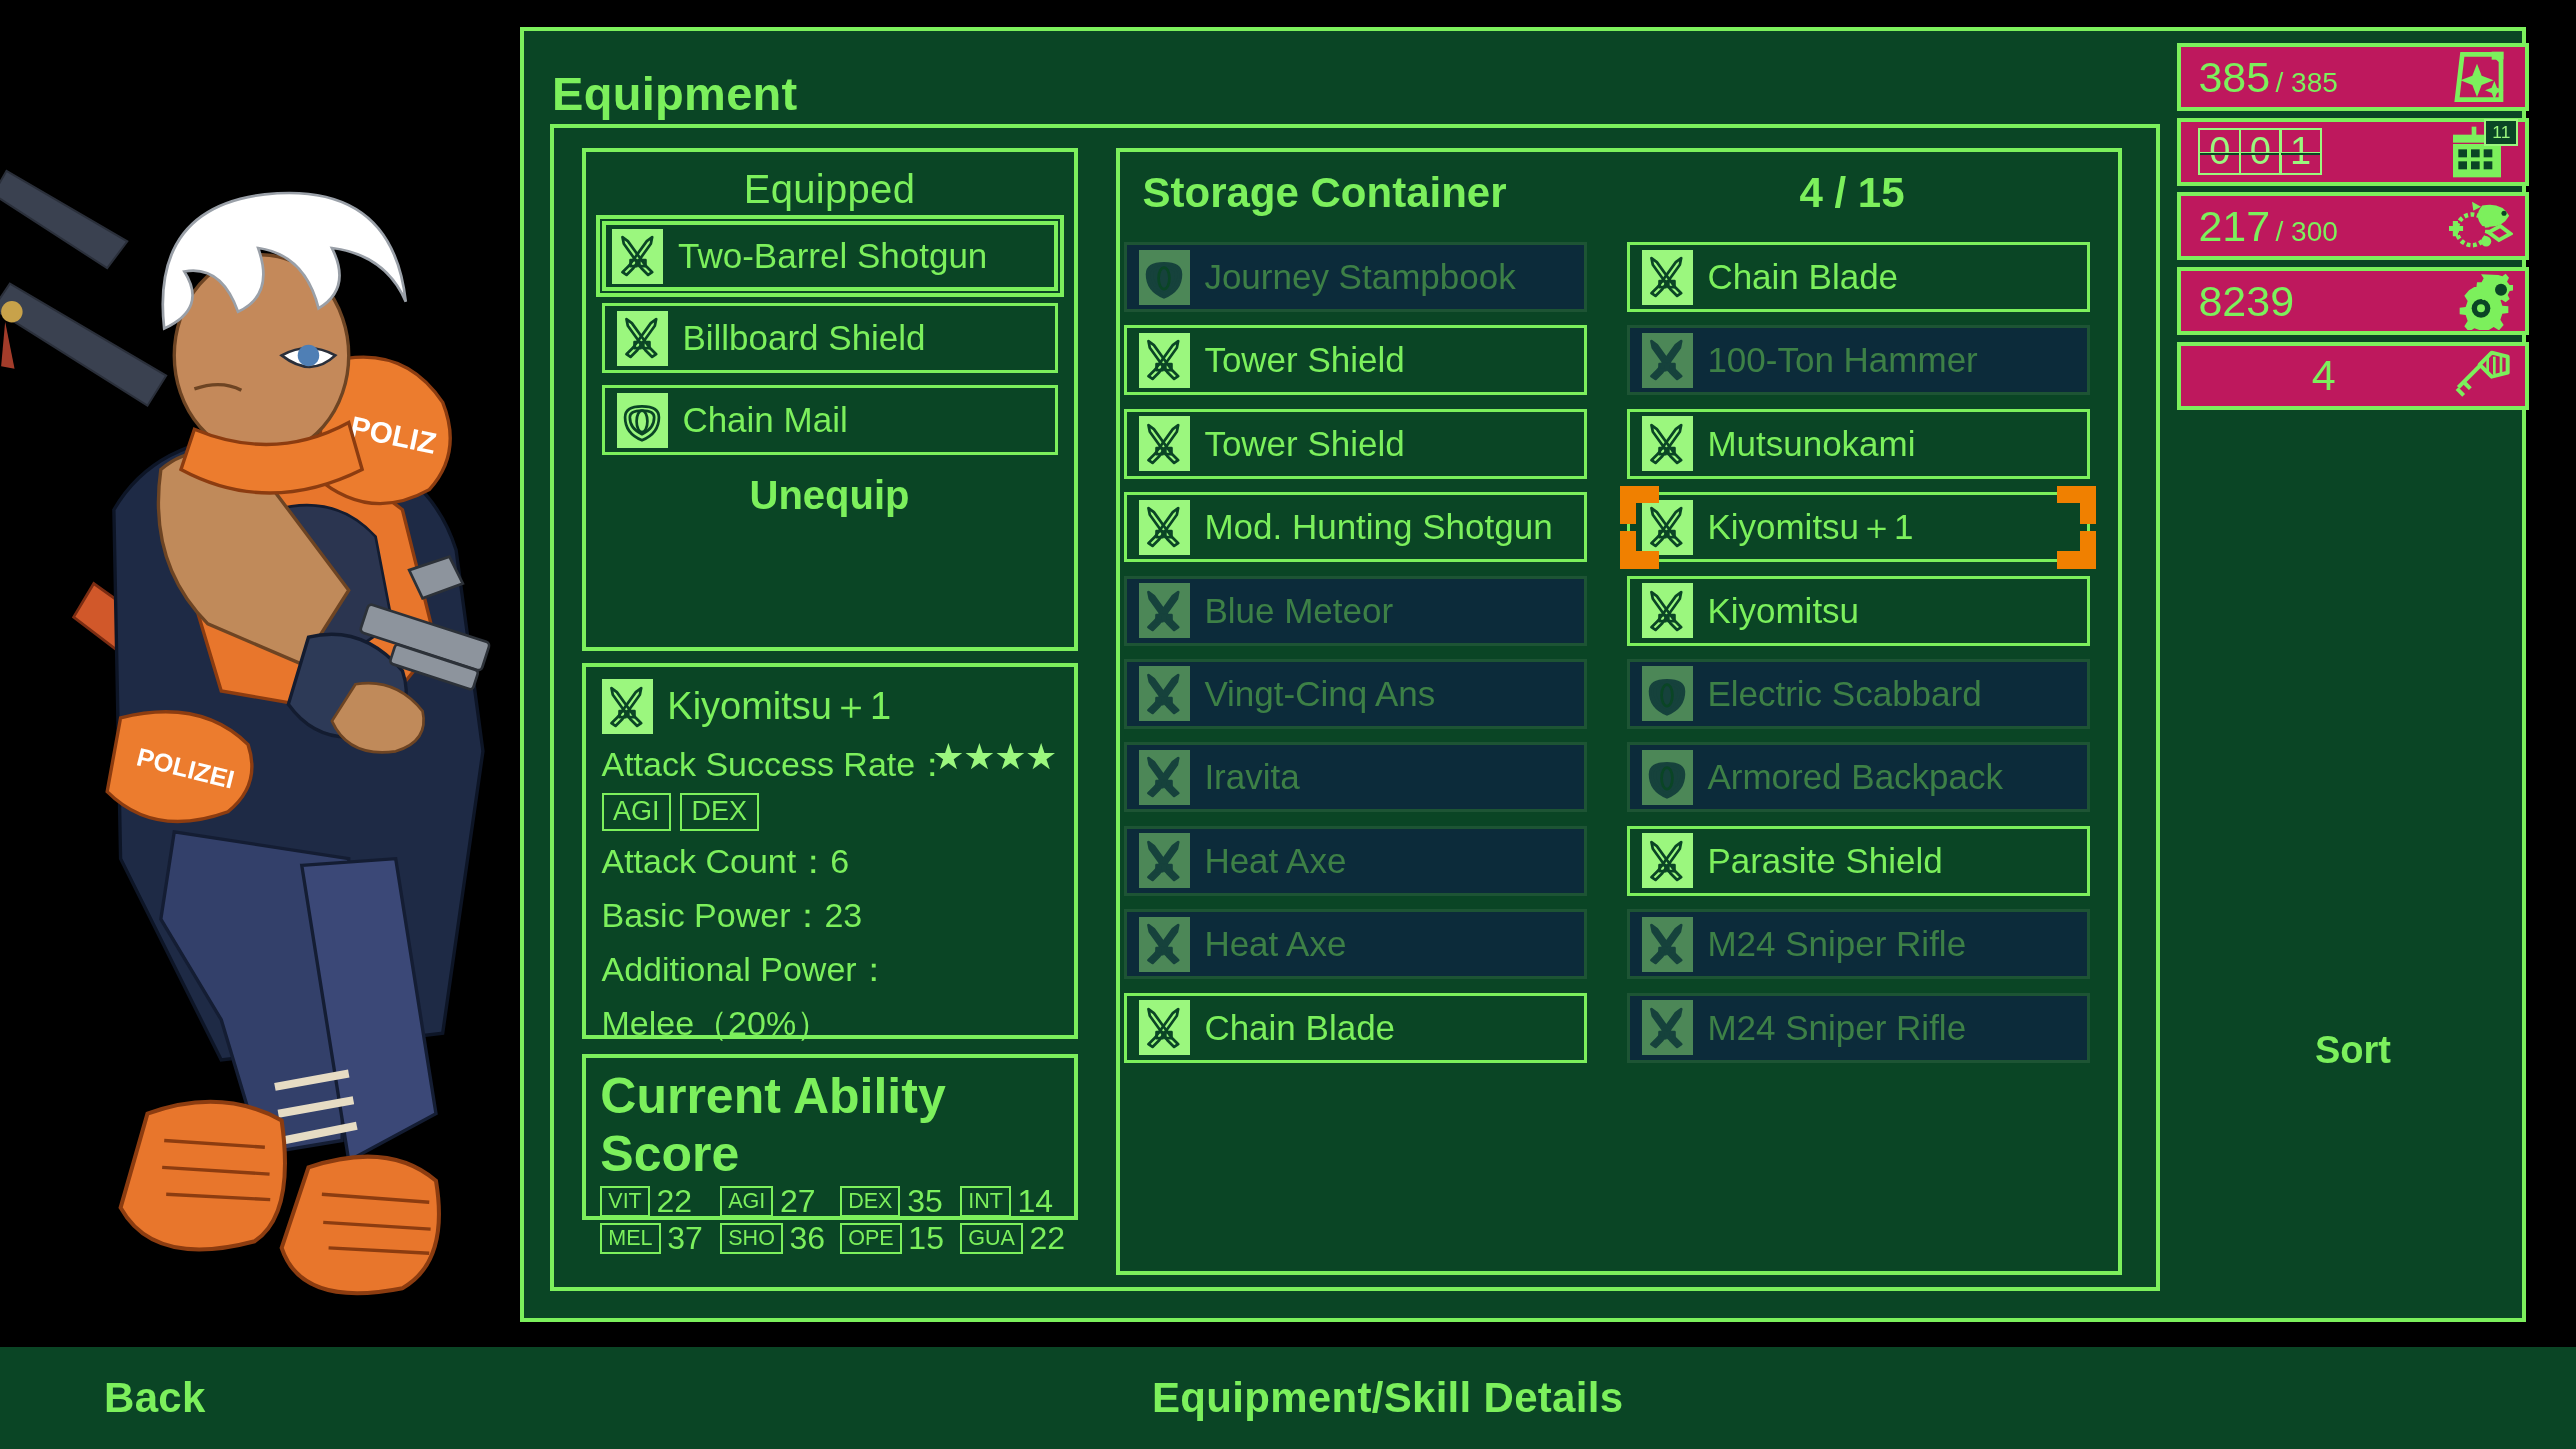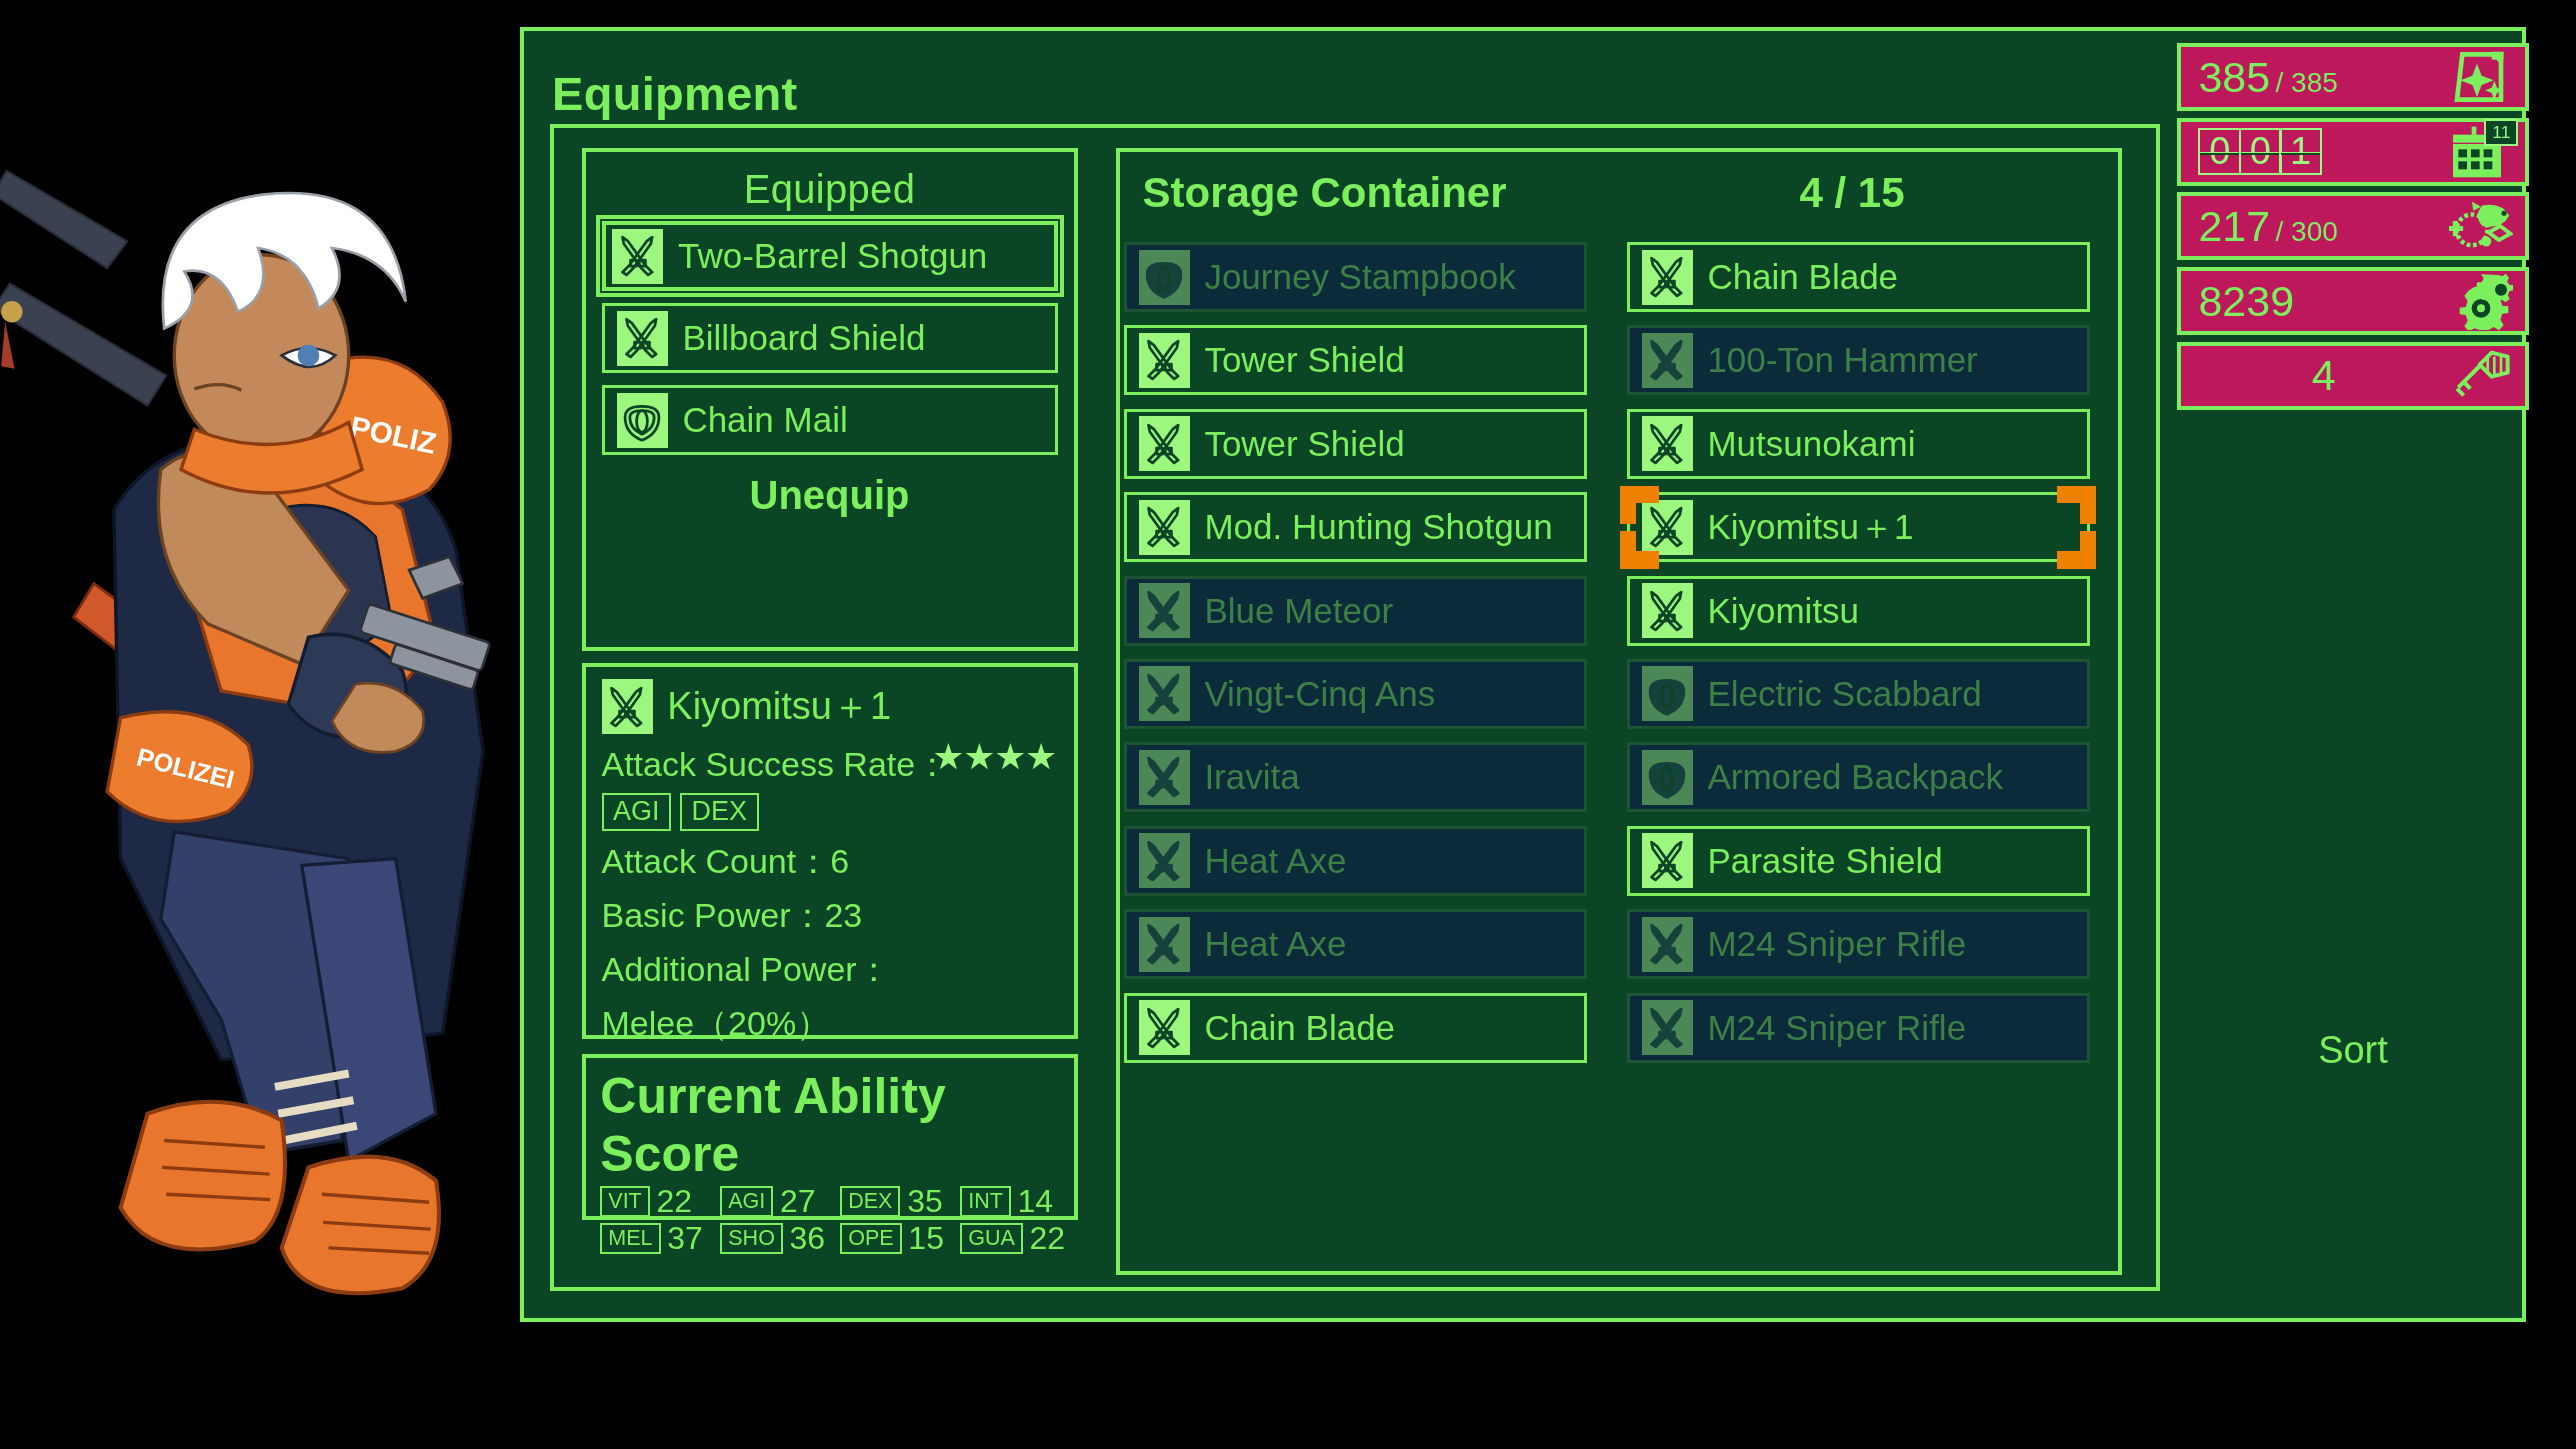--- a/index.html
+++ b/index.html
@@ -130,21 +130,21 @@
     position:relative; height:68px; margin-bottom:6.7px;
     border:4px solid #7cf05c; background:#be185d;
     display:flex; align-items:center; justify-content:space-between;
     padding:0 12px 0 17.4px;
   }
   .res-num { font-size:43px; color:#7cf05c; font-weight:400; }
   .res-max { font-size:28px; color:#7cf05c; margin-left:5.4px; vertical-align:-4px; }
   .res-icon { width:64px; height:58px; display:flex; align-items:center; justify-content:center; }
   .res-left { display:flex; align-items:baseline; }
   #sort-btn { position:absolute; left:0; top:986px; width:352px; text-align:center;
-    font-size:38px; font-weight:400; color:#7cf05c; }
+    font-size:38px; font-weight:700; color:#7cf05c; }
 
   .counter-digits { display:flex; }
   .counter-digits span {
     width:43px; height:47px; border:2.7px solid #9bf77e; color:#9bf77e;
     font-size:38px; display:flex; align-items:center; justify-content:center;
     position:relative; margin-right:-2.7px;
   }
   .counter-digits span::after {
     content:""; position:absolute; left:0; right:0; top:50%; height:2px; background:#0a4525;
     border-top:1.3px solid #9bf77e;
@@ -725,15 +725,19 @@
                 <path d="M68 14 L68 40"></path>
                 <path d="M78 12 L78 40"></path>
               </g>
             </svg>
           </span>
         </div>
       </div>
     <div id="sort-btn">Sort</div>
   </div>
 
+  <div id="bottom-bar">
+    <div id="back-btn">Back</div>
+    <div id="details-btn">Equipment/Skill Details</div>
+  </div>
 
 </div>
 
 
 </body></html>

